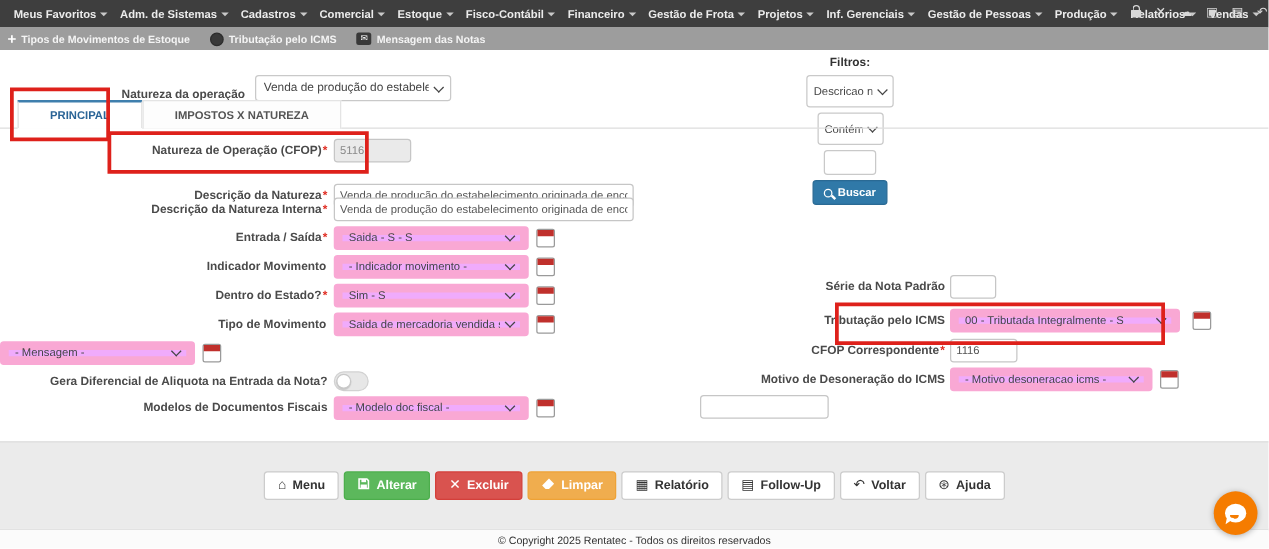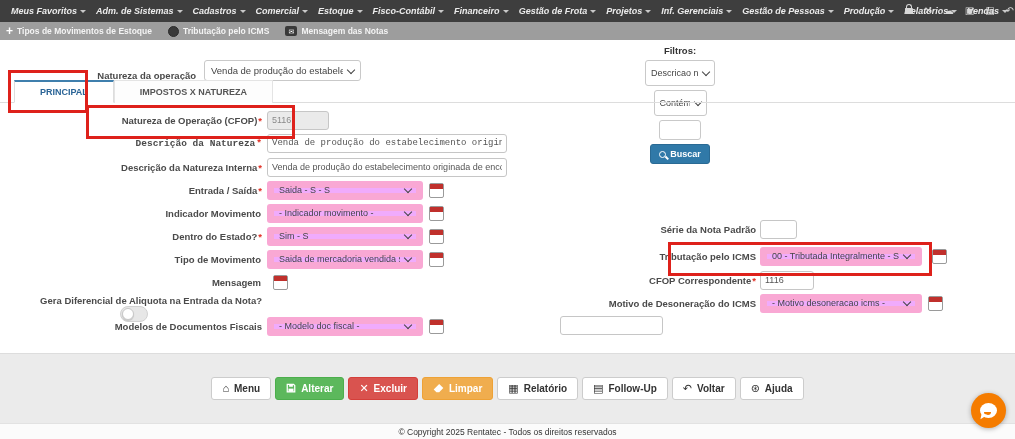--- a/index.html
+++ b/index.html
@@ -2,21 +2,21 @@
 <html><head>
 <meta charset="utf-8">
 <style>
   html,body{margin:0;padding:0;background:#fff;}
   .screen{position:relative;width:1015px;height:439px;background:#fff;overflow:hidden;
           font-family:"Liberation Sans","DejaVu Sans",sans-serif;}
   
   .topbar{position:absolute;top:0;left:0;right:0;height:22px;background:#3e3e3e;
           display:flex;align-items:center;padding-left:6px;}
   .mi{font-size:9px;font-weight:bold;color:#ececec;padding:0 5px;white-space:nowrap;
-      display:inline-flex;align-items:center;cursor:pointer;font-style:italic;}
+      display:inline-flex;align-items:center;cursor:pointer;}
   .mi::after{content:"";margin-left:3px;border-left:3px solid transparent;
       border-right:3px solid transparent;border-top:3.5px solid #c9c9c9;}
   .topbar-icons{position:absolute;right:0;top:0;height:22px;display:flex;align-items:center;
       gap:11px;color:#d8d8d8;font-size:10px;padding-right:1px;}
   .tic{cursor:pointer;line-height:1;}
   .lock-icon{width:8px;height:6px;background:#d8d8d8;border-radius:1px;position:relative;display:inline-block;}
   .lock-icon::before{content:"";position:absolute;top:-4px;left:1px;width:4px;height:4px;
       border:1.5px solid #d8d8d8;border-bottom:none;border-radius:3px 3px 0 0;}
   
   .quickbar{position:absolute;top:22px;left:0;right:0;height:18px;background:#9d9d9d;
@@ -181,21 +181,21 @@
   </div>
 
   <div class="row-l" style="top:110px;">
     <span class="flabel">
       <span>Natureza de Operação (CFOP)</span>
         <span class="req">*</span>
     </span>
     <input class="fin disabled" style="width: 52px;" disabled="" value="5116">
   </div>
 
-  <div class="row-l" style="top:133px;font-family:Liberation Mono, monospace;">
+  <div class="row-l" style="top:146px;">
     <span class="flabel">
       <span>Descrição da Natureza</span>
         <span class="req">*</span>
     </span>
     <input class="fin" style="width: 230px;" value="Venda de produção do estabelecimento originada de encomenda">
   </div>
 
   <div class="row-l" style="top:157px;">
     <span class="flabel">
       <span>Descrição da Natureza Interna</span>
@@ -246,28 +246,28 @@
         <span class="req"></span>
     </span>
     <div class="fsel">
       <span class="t">Saida de mercadoria vendida sob a discipli</span>
       <span class="chev"></span>
     </div>
     <span class="lookup-icon"></span>
   </div>
 
   <div class="row-l" style="top:272px;">
-    <span class="flabel">
-      <span>Mensagem</span>
-        <span class="req"></span>
-    </span>
-    <span class="lookup-icon"></span>
-  </div>
-
-  <div class="row-l" style="top:295px;flex-direction:column;">
+    <div class="fsel">
+      <span class="t">- Mensagem -</span>
+      <span class="chev"></span>
+    </div>
+    <span class="lookup-icon"></span>
+  </div>
+
+  <div class="row-l" style="top:295px;">
     <span class="flabel">
       <span>Gera Diferencial de Aliquota na Entrada da Nota?</span>
     </span>
     <span class="toggle">
         <span class="knob"></span>
       </span>
   </div>
 
   <div class="row-l" style="top:316px;">
     <span class="flabel">
@@ -284,21 +284,21 @@
     <span class="rlabel">
       <span>Série da Nota Padrão</span>
     </span>
     <input class="fin" style="width: 27px;" value="">
   </div>
 
   <div class="row-r" style="top:246px;">
     <span class="rlabel">
       <span>Tributação pelo ICMS</span>
     </span>
-    <div class="fsel" style="width:162px;">
+    <div class="fsel" style="width:184px;">
       <span class="t">00 - Tributada Integralmente - S</span>
       <span class="chev"></span>
     </div>
     <span class="lookup-icon" style="margin-left:10px;"></span>
   </div>
 
   <div class="row-r" style="top:270px;">
     <span class="rlabel">
       <span>CFOP Correspondente</span>
         <span class="req">*</span>

